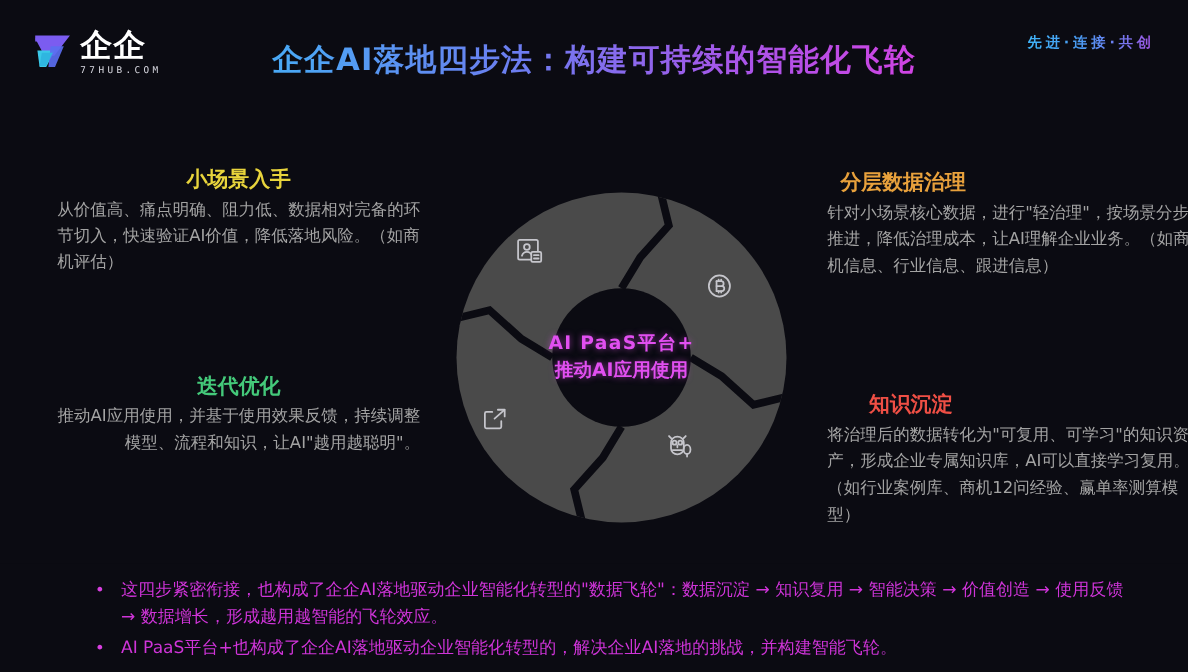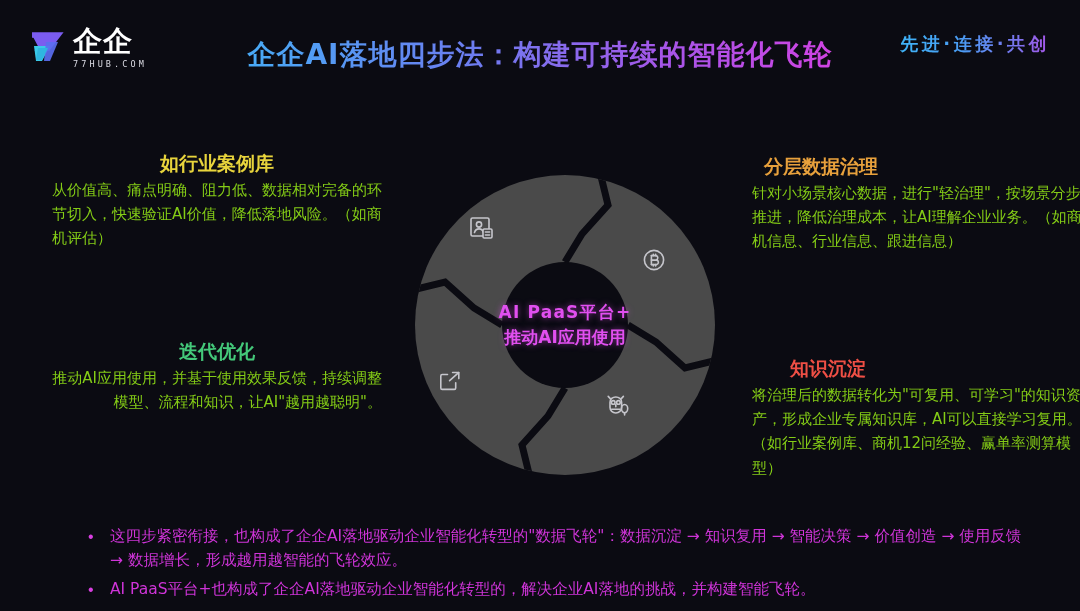--- a/index.html
+++ b/index.html
@@ -43,36 +43,36 @@
     text-align:center; line-height:1.55;
   }
   .brand-line1 {
     font-size:14.5px; font-weight:bold; letter-spacing:3.2px;
     font-family:"DejaVu Sans","Liberation Sans",sans-serif;
     background:linear-gradient(90deg,#3fb3f7 0%,#5c93f2 35%,#9b5cea 68%,#e83fd8 100%);
     -webkit-background-clip:text; background-clip:text;
     -webkit-text-fill-color:transparent; color:transparent;
   }
   .brand-line2 {
-    font-size:18px; font-weight:bold; letter-spacing:3.5px;
+    font-size:13px; font-weight:bold; letter-spacing:3.5px;
     font-family:"DejaVu Sans","Liberation Sans",sans-serif;
     background:linear-gradient(90deg,#3fb3f7 0%,#4a9df4 40%,#7a74ee 78%,#a855e8 100%);
     -webkit-background-clip:text; background-clip:text;
     -webkit-text-fill-color:transparent; color:transparent;
   }
 
   
   .quad { position:absolute; width:330px; }
   .quad-title {
     font-size:19px; font-weight:bold; line-height:1.2;
     font-family:"DejaVu Sans","Liberation Sans",sans-serif;
     margin-bottom:3px;
   }
   .quad-body {
-    font-size:15px; line-height:1.62; color:#84cc16;
+    font-size:15px; line-height:1.62; color:#a3a3a3;
     font-family:"DejaVu Sans","Liberation Sans",sans-serif;
   }
   #q-tl { left:52px;  top:152px; text-align:left; }
   #q-tl .quad-title { text-align:center; }
   #q-tr { left:752px; top:155px; text-align:left; }
   #q-tr .quad-title { text-align:left; padding-left:12px; }
   #q-bl { left:52px;  top:340px; text-align:right; }
   #q-bl .quad-title { text-align:center; }
   #q-br { left:752px; top:357px; text-align:left; }
   #q-br .quad-title { text-align:left; padding-left:38px; }
@@ -125,21 +125,21 @@
     </div>
   </div>
 
   <div class="main-title">企企AI落地四步法：构建可持续的智能化飞轮</div>
 
   <div class="brand-right">
     <div class="brand-line2">先进·连接·共创</div>
   </div>
 
   <div class="quad" id="q-tl">
-    <div class="quad-title" style="color:#e8d43c">如行业案例库</div>
+    <div class="quad-title" style="color:#e8d43c">小场景入手</div>
     <div class="quad-body">从价值高、痛点明确、阻力低、数据相对完备的环节切入，快速验证AI价值，降低落地风险。（如商机评估）</div>
   </div>
 
   <div class="quad" id="q-tr">
     <div class="quad-title" style="color:#e8a13c">分层数据治理</div>
     <div class="quad-body">针对小场景核心数据，进行"轻治理"，按场景分步推进，降低治理成本，让AI理解企业业务。（如商机信息、行业信息、跟进信息）</div>
   </div>
 
   <div class="quad" id="q-bl">
     <div class="quad-title" style="color:#44c97a">迭代优化</div>

